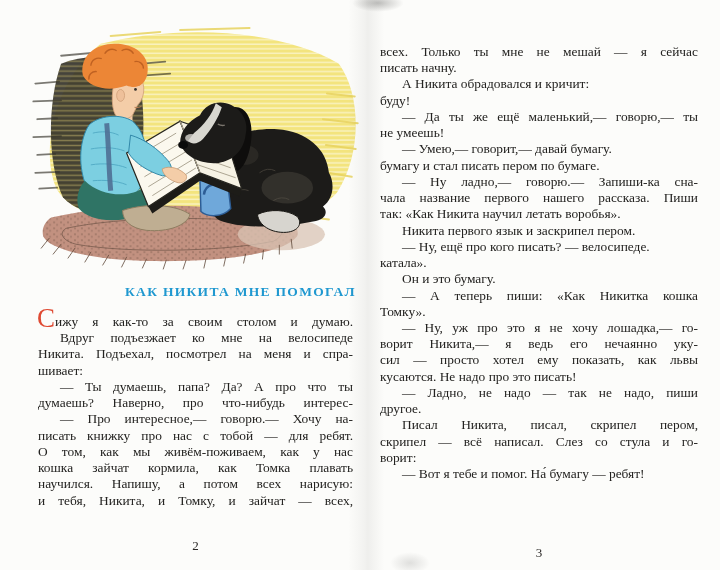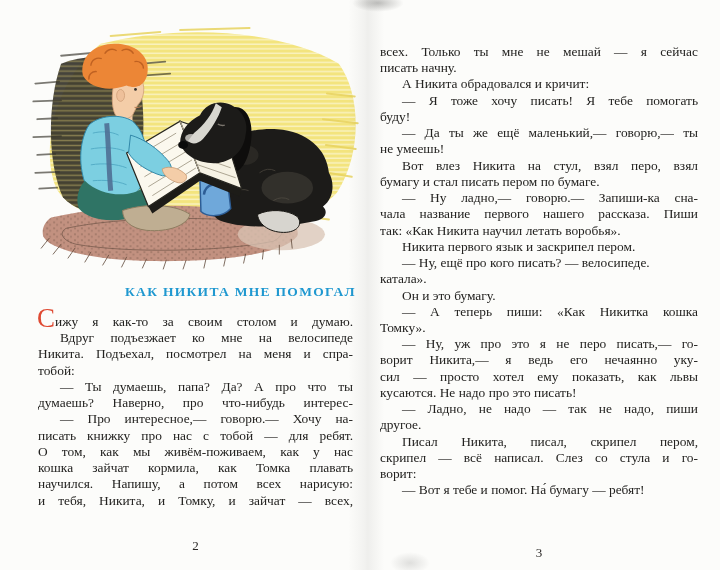--- a/index.html
+++ b/index.html
@@ -202,55 +202,54 @@
 
   <div>
     <div class="chapter-title">КАК НИКИТА МНЕ ПОМОГАЛ</div>
 
     <div class="body-block body-left">
       <div class="line capline">
         <span class="cap">С</span><span>ижу я как-то за своим столом и думаю.</span>
       </div>
       <div class="line ind">Вдруг подъезжает ко мне на велосипеде</div>
       <div class="line">Никита. Подъехал, посмотрел на меня и спра-</div>
-      <div class="line end">тобой:</div>
+      <div class="line end">шивает:</div>
       <div class="line ind">— Ты думаешь, папа? Да? А про что ты</div>
       <div class="line">думаешь? Наверно, про что-нибудь интерес-</div>
       <div class="line ind">— Про интересное,— говорю.— Хочу на-</div>
       <div class="line">писать книжку про нас с тобой — для ребят.</div>
       <div class="line">О том, как мы живём-поживаем, как у нас</div>
       <div class="line">кошка зайчат кормила, как Томка плавать</div>
       <div class="line">научился. Напишу, а потом всех нарисую:</div>
       <div class="line">и тебя, Никита, и Томку, и зайчат — всех,</div>
     </div>
 
     <div class="pagenum pagenum-left">2</div>
   </div>
 
   <div>
     <div class="body-block body-right">
       <div class="line">всех. Только ты мне не мешай — я сейчас</div>
       <div class="line end">писать начну.</div>
       <div class="line ind end">А Никита обрадовался и кричит:</div>
-      <div class="line ind">— Я тоже хочу писать! Я тебе помогать</div>
       <div class="line end">буду!</div>
       <div class="line ind">— Да ты же ещё маленький,— говорю,— ты</div>
       <div class="line end">не умеешь!</div>
-      <div class="line ind">Вот влез Никита на стул, взял перо, взял</div>
+      <div class="line ind end">— Умею,— говорит,— давай бумагу.</div>
       <div class="line end">бумагу и стал писать пером по бумаге.</div>
       <div class="line ind">— Ну ладно,— говорю.— Запиши-ка сна-</div>
       <div class="line">чала название первого нашего рассказа. Пиши</div>
       <div class="line end">так: «Как Никита научил летать воробья».</div>
       <div class="line ind end">Никита первого язык и заскрипел пером.</div>
       <div class="line ind end">— Ну, ещё про кого писать? — велосипеде.</div>
       <div class="line end">катала».</div>
       <div class="line ind end">Он и это бумагу.</div>
       <div class="line ind">— А теперь пиши: «Как Никитка кошка</div>
       <div class="line end">Томку».</div>
-      <div class="line ind">— Ну, уж про это я не перо писать,— го-</div>
+      <div class="line ind">— Ну, уж про это я не хочу лошадка,— го-</div>
       <div class="line">ворит Никита,— я ведь его нечаянно уку-</div>
       <div class="line">сил — просто хотел ему показать, как львы</div>
       <div class="line end">кусаются. Не надо про это писать!</div>
       <div class="line ind">— Ладно, не надо — так не надо, пиши</div>
       <div class="line end">другое.</div>
       <div class="line ind">Писал Никита, писал, скрипел пером,</div>
       <div class="line">скрипел — всё написал. Слез со стула и го-</div>
       <div class="line end">ворит:</div>
       <div class="line ind end">— Вот я тебе и помог. На́ бумагу — ребят!</div>
     </div>

